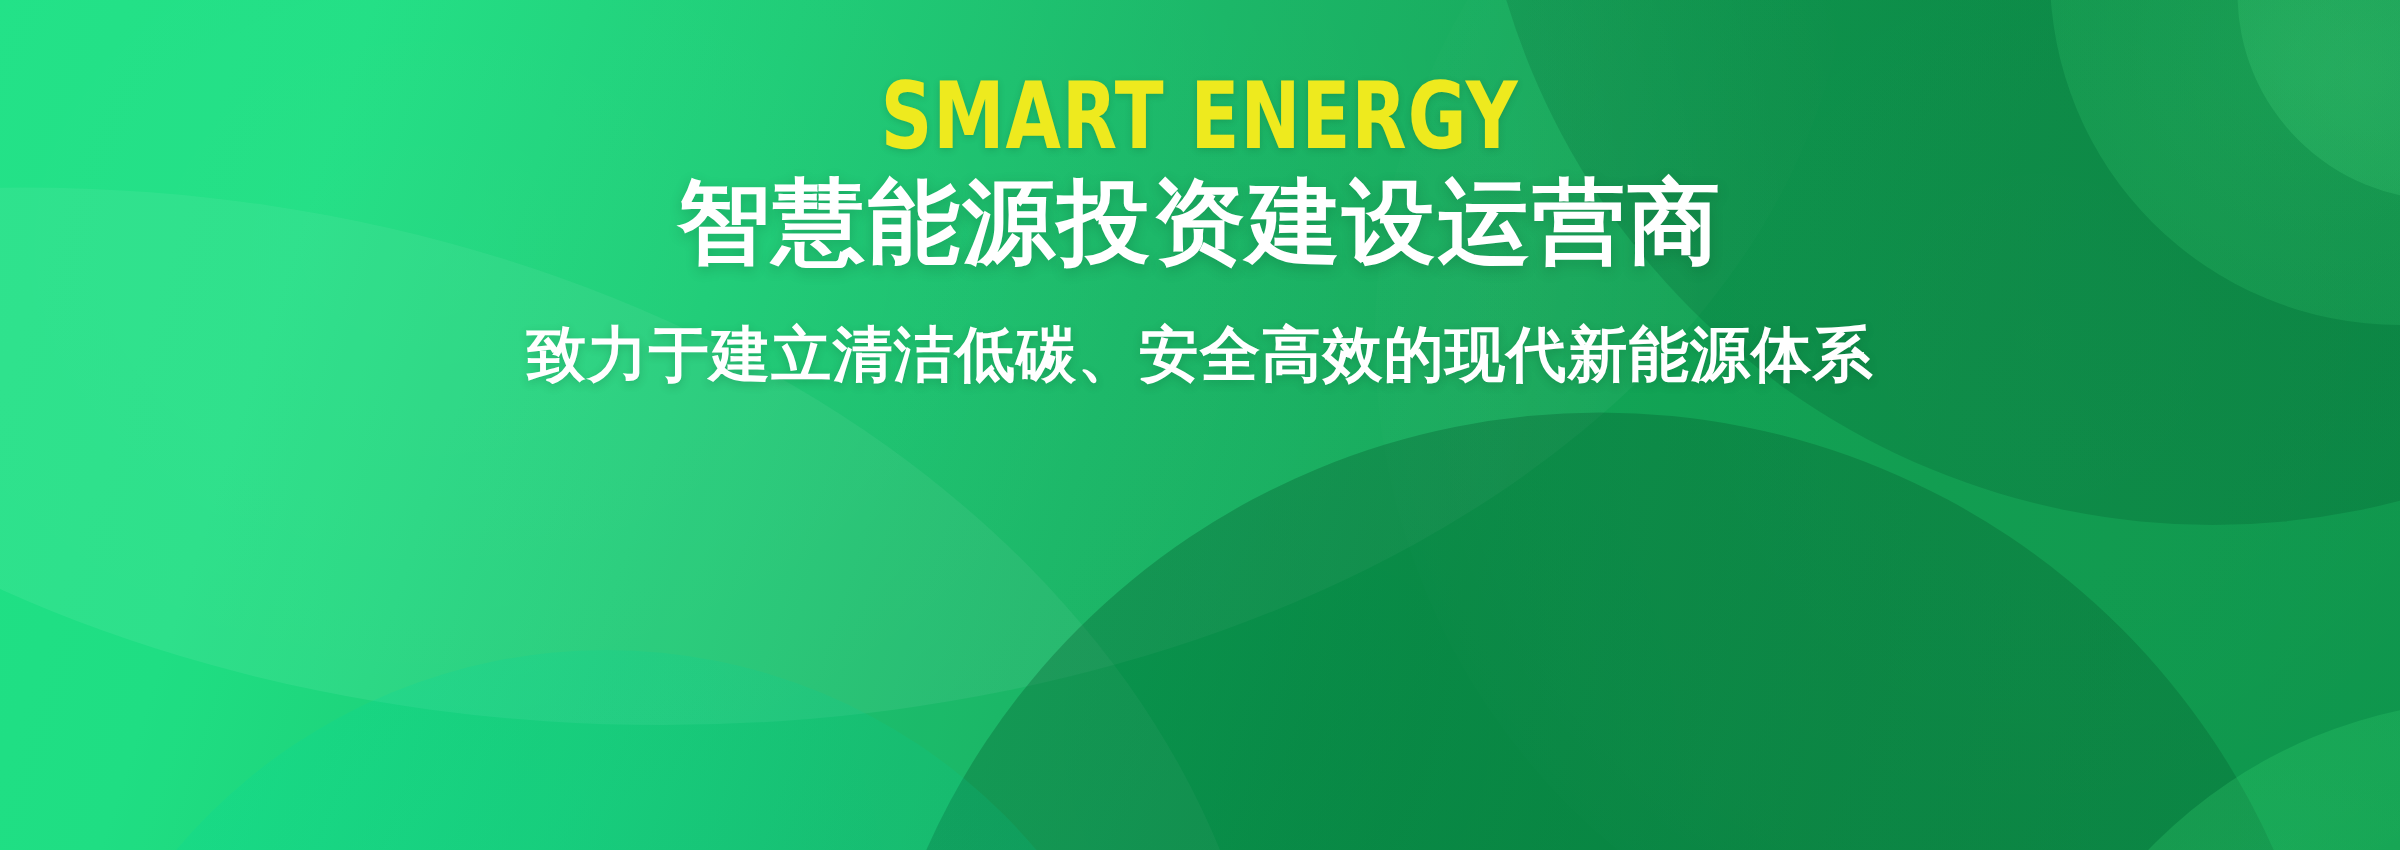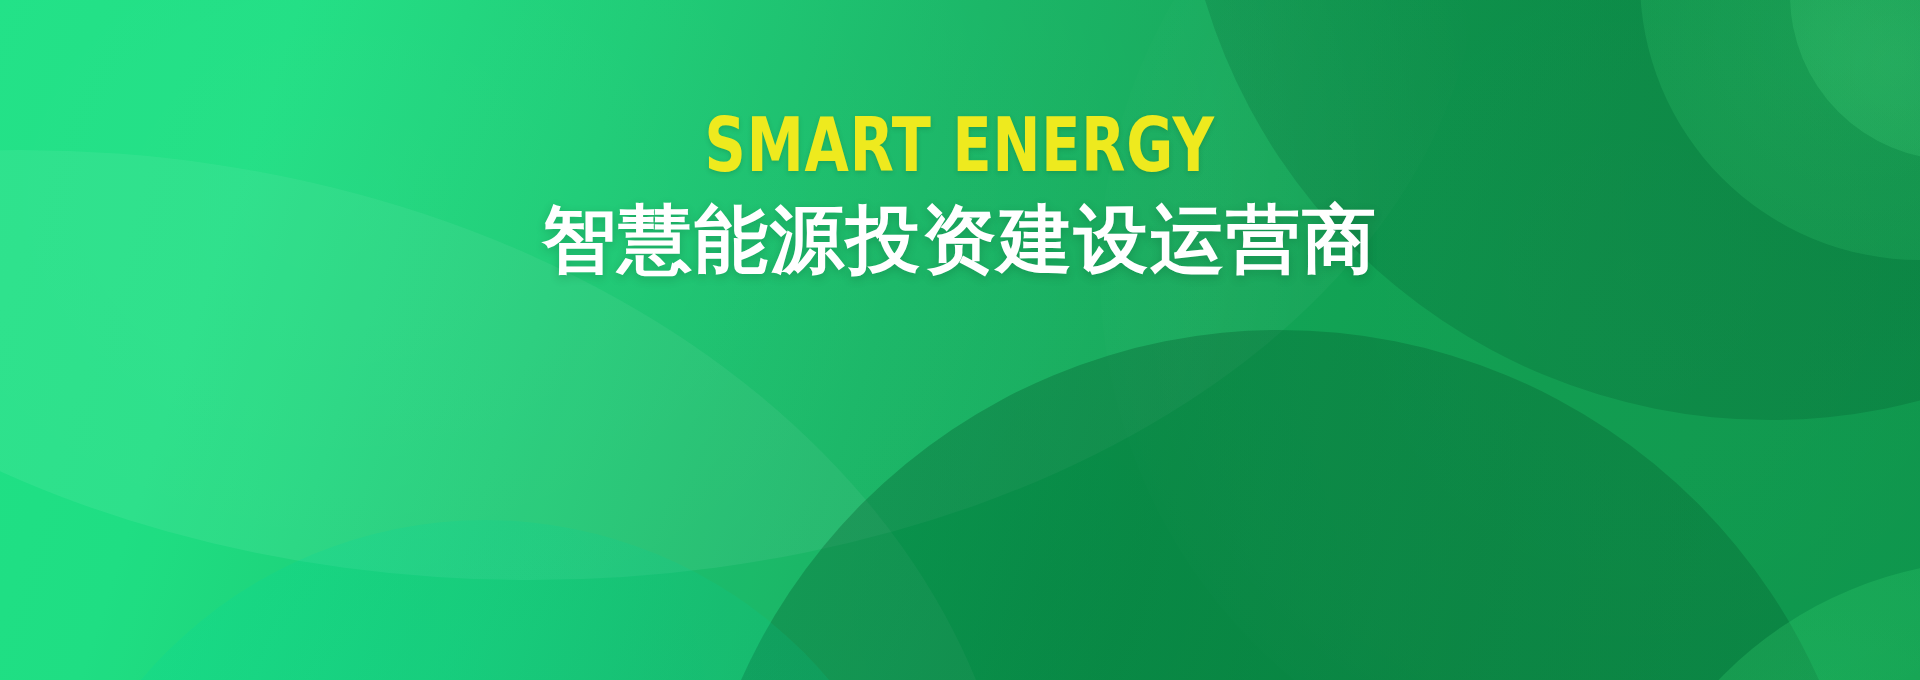--- a/index.html
+++ b/index.html
@@ -79,45 +79,45 @@
 
   
   .content{
     position:absolute;
     left:0; top:0;
     width:1920px; height:500px;
     display:flex;
     flex-direction:column;
     align-items:center;
     justify-content:flex-start;
-    padding-top:108px;
+    padding-top:56px;
     z-index:5;
   }
 
   .eyebrow{
     color:#eeea1e;
     font-family:"DejaVu Sans Condensed","Liberation Sans Narrow","Liberation Sans", sans-serif;
     font-size:74px;
     font-weight:bold;
     letter-spacing:1px;
     line-height:1;
     transform:scaleX(0.86);
     transform-origin:center;
     white-space:nowrap;
     text-shadow:0 2px 6px rgba(0,60,28,0.18);
   }
 
   .headline{
     color:#ffffff;
-    font-family:Liberation Mono, monospace;
+    font-family:Liberation Serif, serif;
     font-size:74px;
     font-weight:bold;
     letter-spacing:2px;
     line-height:1;
-    margin-top:26px;
+    margin-top:12px;
     white-space:nowrap;
     text-shadow:0 3px 10px rgba(0,60,28,0.22);
   }
 
   .subhead{
     color:#ffffff;
     font-family:"DejaVu Sans","Liberation Sans", sans-serif;
     font-size:48px;
     font-weight:bold;
     letter-spacing:1px;
@@ -160,16 +160,17 @@
   <div class="blob blob-dark-center"></div>
   <div class="blob blob-bl-circle"></div>
   <div class="blob blob-br-circle"></div>
 
   <div class="content">
 
     <div class="eyebrow">SMART ENERGY</div>
 
     <h1 class="headline">智慧能源投资建设运营商</h1>
 
+    <h2 class="subhead">致力于建立清洁低碳、安全高效的现代新能源体系</h2>
 
 
   </div>
 </div>
 
 </body></html>

